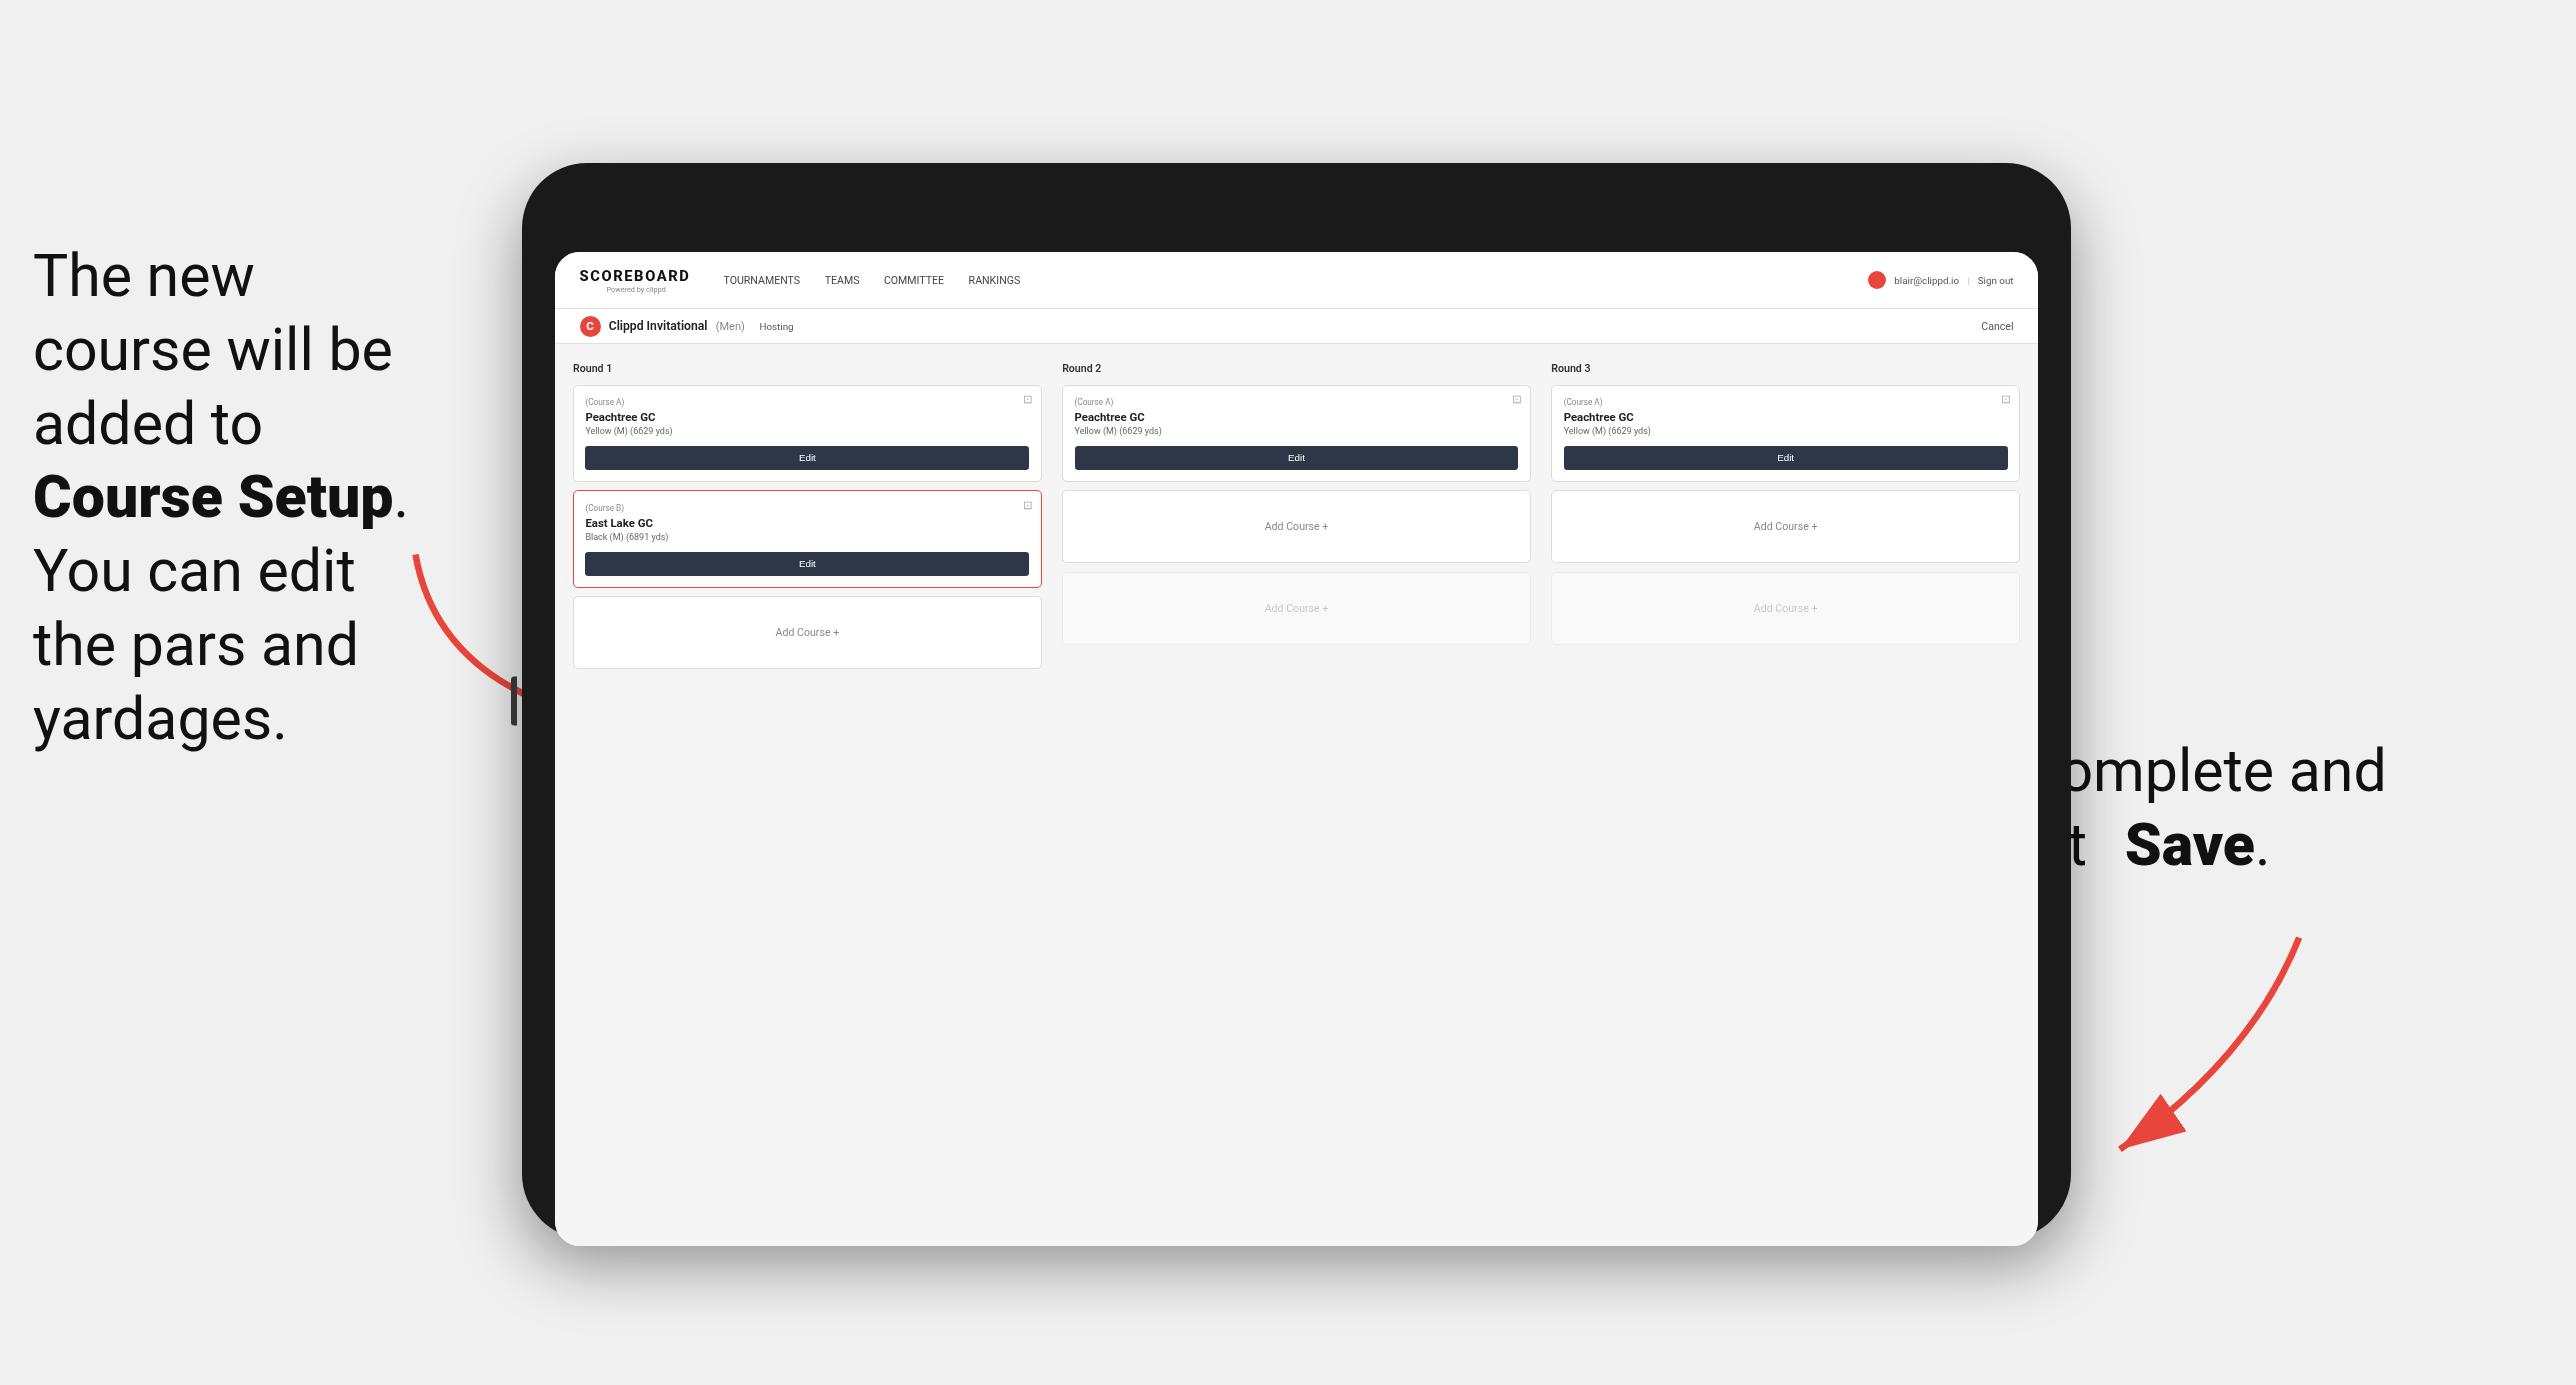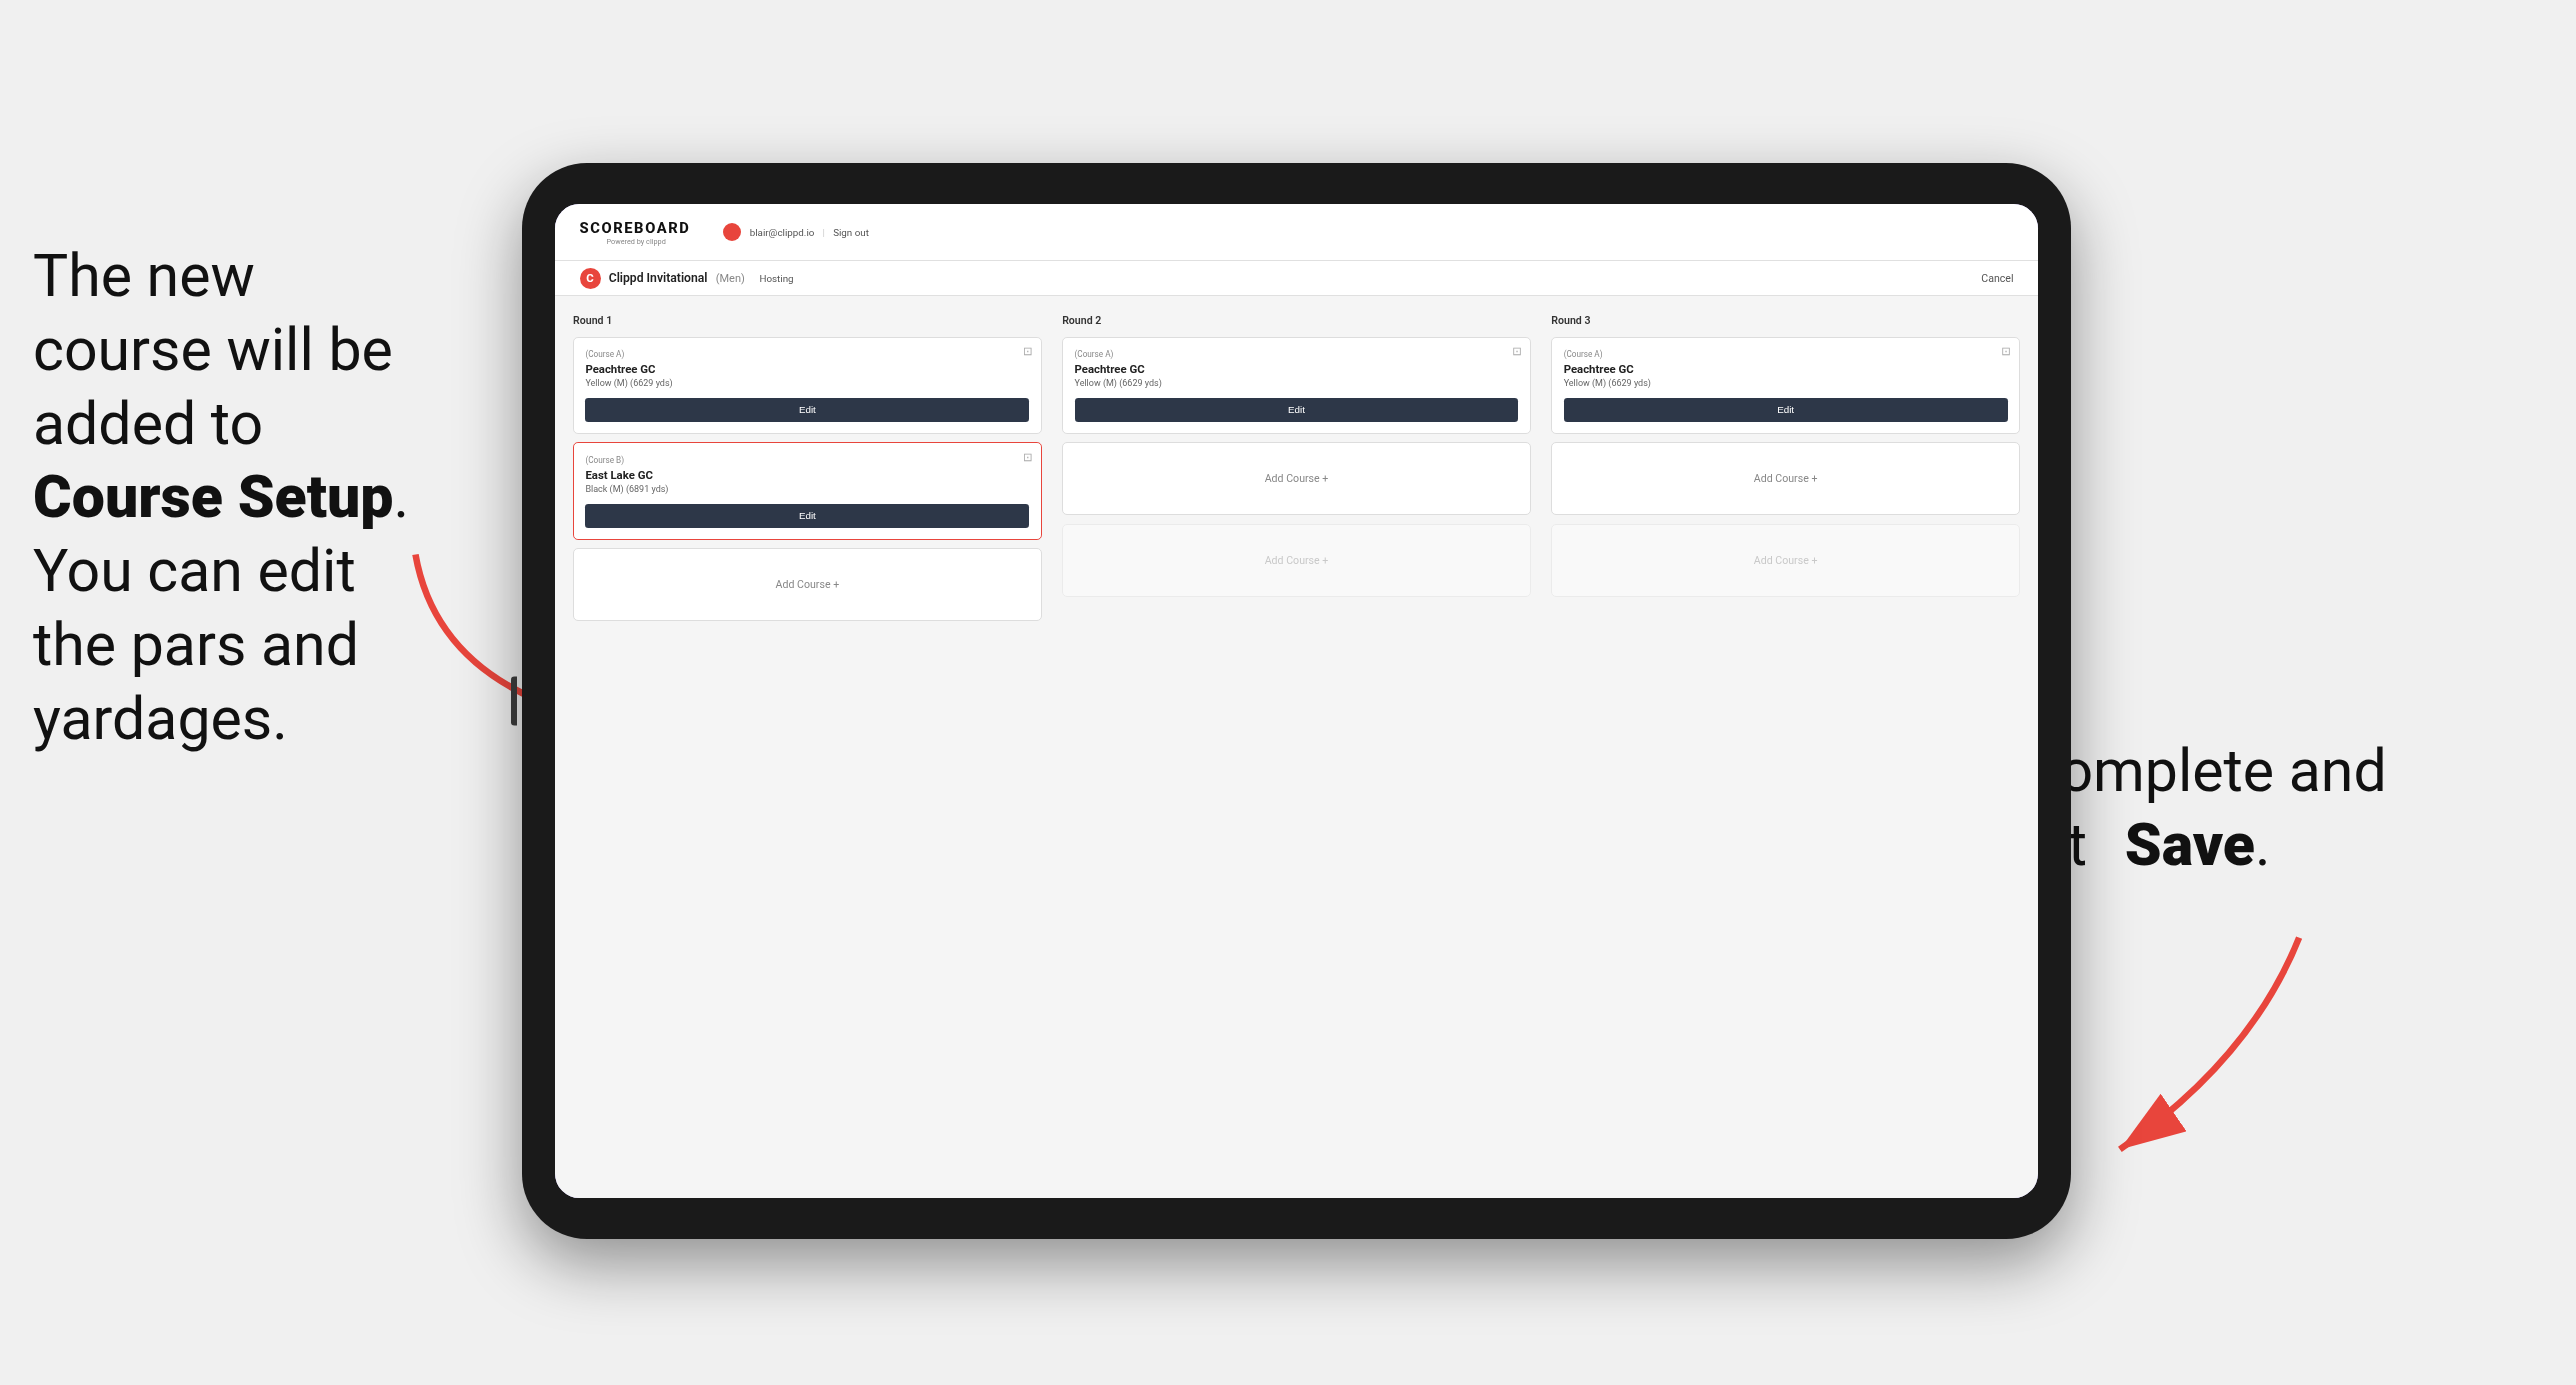--- a/index.html
+++ b/index.html
@@ -51,20 +51,21 @@
     }
 
     .tablet-screen {
       width: 100%;
       height: 100%;
       background: #c4b5fd;
       border-radius: 24.5px;
       overflow: hidden;
       display: flex;
       flex-direction: column;
+      margin-top: 48px;
     }
 
     
     .top-nav {
       background: #fff;
       border-bottom: 0.8px solid #e0e0e0;
       padding: 0 24.5px;
       display: flex;
       align-items: center;
       height: 57px;
@@ -333,20 +334,26 @@
 
   <div style="position:absolute;left:-11.4px;top:50%;transform:translateY(-50%);width:6.5px;height:49px;background:#333;border-radius:3.3px 0 0 3.3px;"></div>
 
   <div class="tablet-screen">
 
     <div class="top-nav">
       <div class="logo-area">
         <span class="logo-scoreboard">SCOREBOARD</span>
         <span class="logo-powered">Powered by clippd</span>
       </div>
+      <div class="nav-links">
+        <span class="nav-link">TOURNAMENTS</span>
+        <span class="nav-link">TEAMS</span>
+        <span class="nav-link">COMMITTEE</span>
+        <span class="nav-link">RANKINGS</span>
+      </div>
       <div class="nav-right">
         <span class="user-dot"></span>
         <span>blair@clippd.io</span>
         <span style="color:#ccc">|</span>
         <span>Sign out</span>
       </div>
     </div>
 
     <div class="sub-header">
       <div class="tournament-name">

